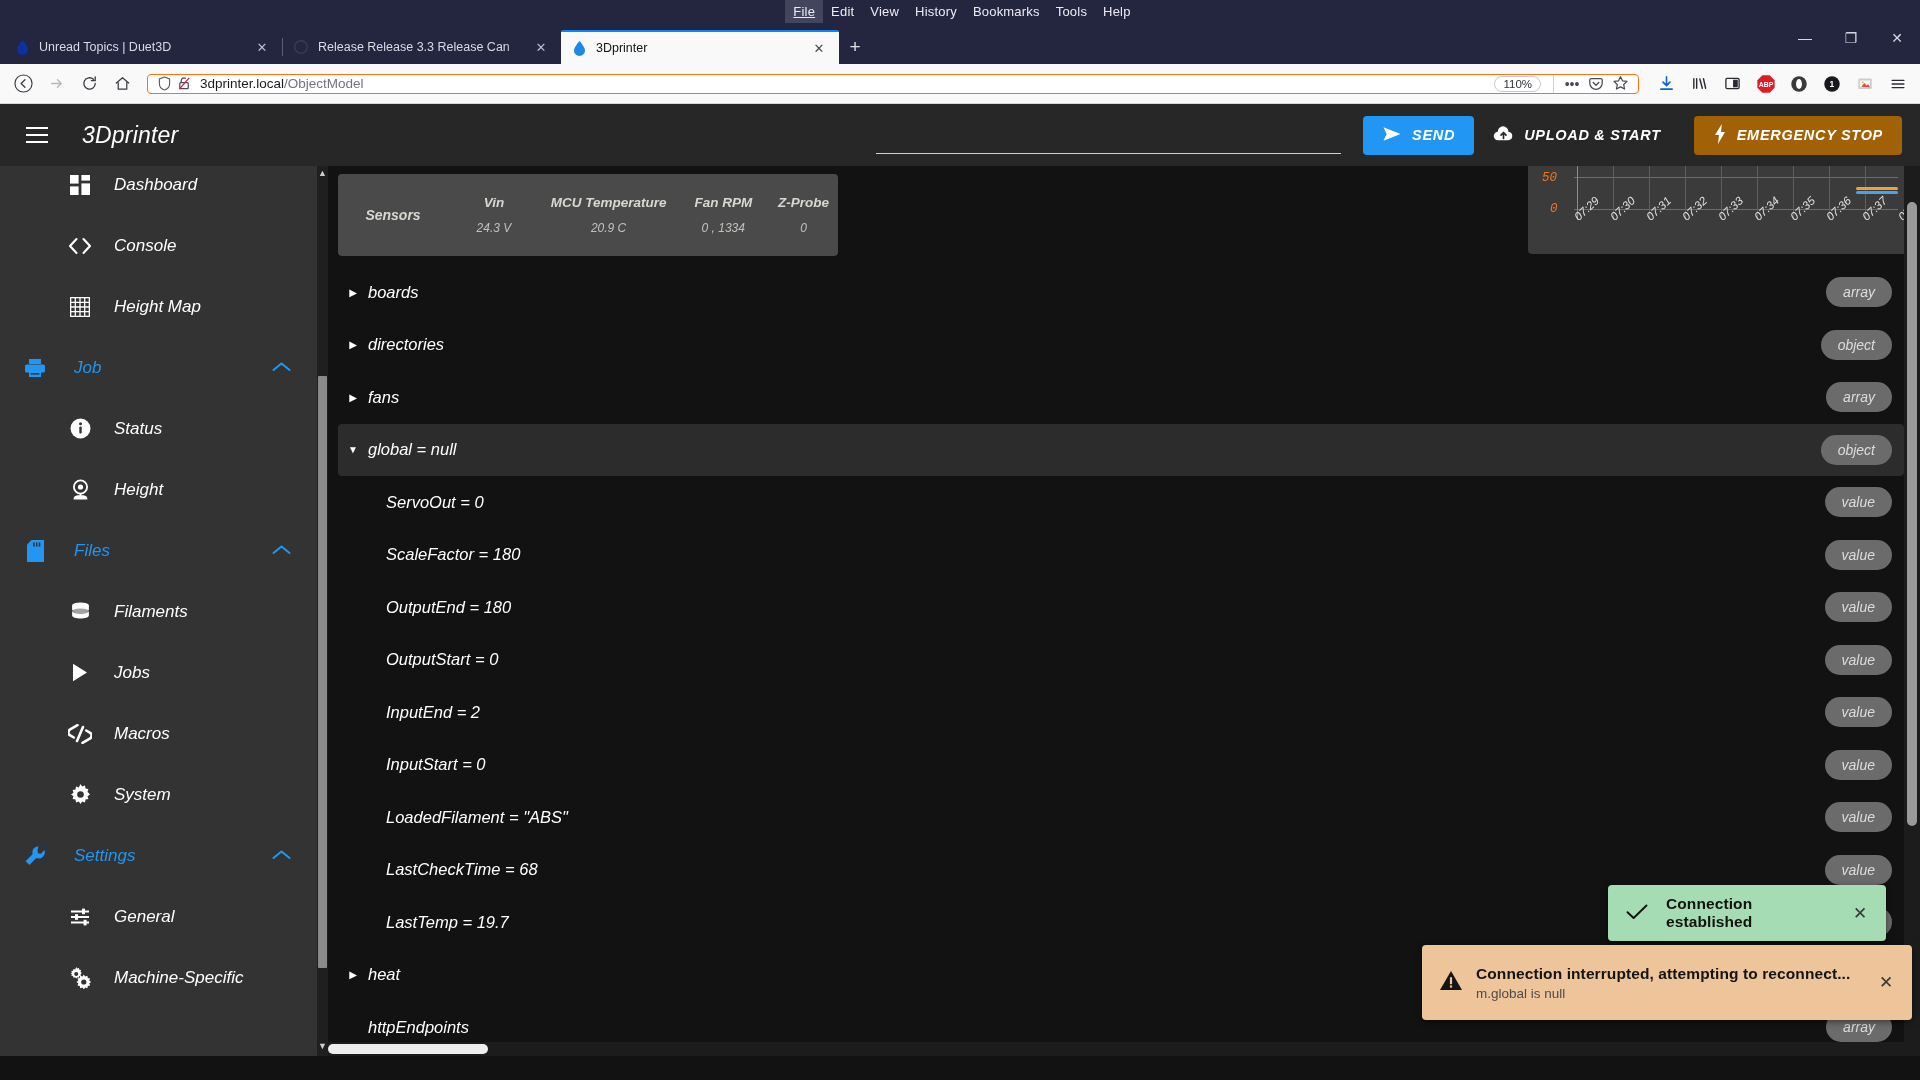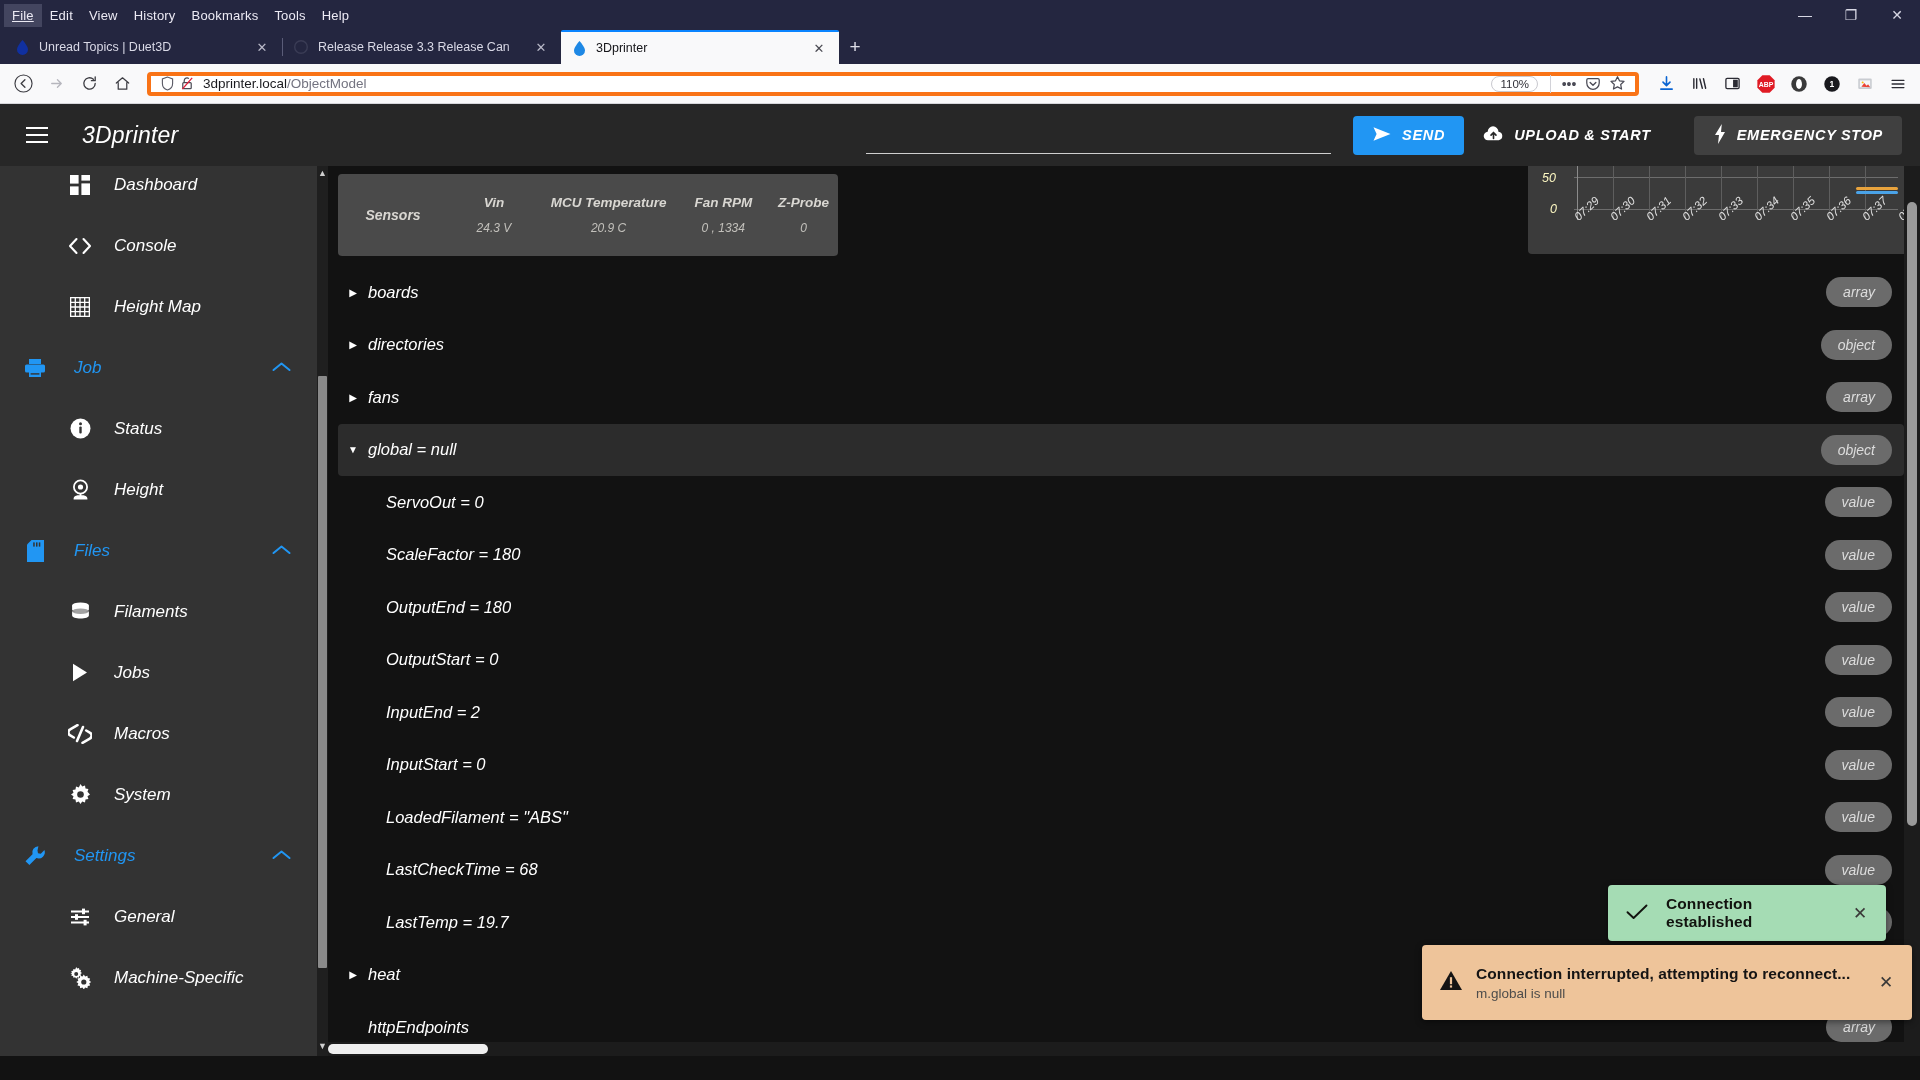--- a/index.html
+++ b/index.html
@@ -8,20 +8,21 @@
     overflow: hidden;
     font-family: "Liberation Sans", sans-serif;
     background: #121212;
   }
 
   
   .titlebar {
     height: 30px; background: #242640;
     display: flex; align-items: center;
     color: #e8e8ef;
+    flex-direction: column;
   }
   .menubar { display: flex; align-items: center; padding-left: 4px; }
   .menu-item {
     font-size: 13px; padding: 4px 8px; color: #eceaf4;
     letter-spacing: .2px;
   }
   .menu-item.active { background: #43455f; }
   .menu-item .u { text-decoration: underline; }
   .win-controls { margin-left: auto; display: flex; }
   .win-btn {
@@ -75,21 +76,21 @@
     border-bottom: 1px solid #d7d7db;
   }
   .navbtn {
     width: 33px; height: 33px; border-radius: 50%;
     display: flex; align-items: center; justify-content: center;
     color: #3c3c42; font-size: 15px;
   }
   .navbtn.disabled { color: #b6b6bd; }
   .urlbox {
     flex: 1; height: 20px; margin: 0 8px;
-    background: #fff; border: 4px solid #f97316; border-radius: 4px;
+    background: #fff; border: 1px solid #f97316; border-radius: 4px;
     display: flex; align-items: center; padding: 8px 6px;
     font-size: 13.5px; color: #1b1b1f;
   }
   .url-ico { width: 20px; display: flex; justify-content: center; color: #5b5b66; font-size: 13px;}
   .url-text { flex: 1; padding-left: 6px; white-space: nowrap;}
   .url-text .dim { color: #737380; }
   .zoombadge {
     font-size: 11.5px; color: #33333a; border: 1px solid #c9c9cf;
     border-radius: 11px; padding: 1px 8px; margin-right: 6px;
   }
@@ -118,21 +119,21 @@
     width: 465px; height: 30px; border: none; border-bottom: 1px solid #cfcfcf;
     background: transparent; color: #fff; font-size: 14px; outline: none;
   }
   .btn {
     height: 39px; border-radius: 4px; display: flex; align-items: center;
     gap: 10px; padding: 0 19px; font-size: 14.5px; font-weight: bold;
     font-style: italic; letter-spacing: .7px; color: #fff; border: none;
   }
   .btn-send { background: #2196f3; margin-left: 22px; }
   .btn-upload { background: transparent; }
-  .btn-estop { background: #404040; margin-left: 24px; }
+  .btn-estop { background: #a16207; margin-left: 14px; }
 
   .body-row { flex: 1; display: flex; min-height: 0; }
 
   
   .sidebar {
     width: 328px; background: #333333; flex: 0 0 328px;
     position: relative; overflow: hidden;
   }
   .side-scroll { position:absolute; inset: 0 11px 0 0; }
   .nav-item {
@@ -174,21 +175,21 @@
   }
   .sensor-col { flex: 1; text-align: center; }
   .sensor-col .sc-h { font-size: 13.5px; font-weight: bold; font-style: italic; color: #d9d7d2; }
   .sensor-col .sc-v { font-size: 12px; font-style: italic; margin-top: 11px; color: #c2c0bb; }
 
   .chart-card {
     position: absolute; right: 12px; top: -62px; width: 380px; height: 150px;
     background: #3b3b3b; border-radius: 4px; overflow: hidden;
   }
   .chart-inner { position: absolute; left: 0; right: 0; bottom: 0; height: 92px; }
-  .chart-ytick { position:absolute; left: 14px; font-size: 12.5px; font-style: italic; color:#fef9c3;}
+  .chart-ytick { position:absolute; left: 14px; font-size: 12.5px; font-style: italic; color:#f97316;font-family:Liberation Mono, monospace;}
   .chart-grid { position:absolute; left: 46px; right: 10px; }
   .chart-grid .hl { position:absolute; left:0; right:0; height:1px; background:#6d6d6d; }
   .chart-grid .vl { position:absolute; top:0; bottom:0; width:1px; background:#5e5e5e; }
   .chart-xlab {
     position:absolute; font-size: 11.5px; font-style: italic; color: #e0e0e0;
     transform: rotate(-43deg); transform-origin: left top; white-space: nowrap;
   }
   .series { position:absolute; height: 3px; border-radius: 2px; }
 
   

